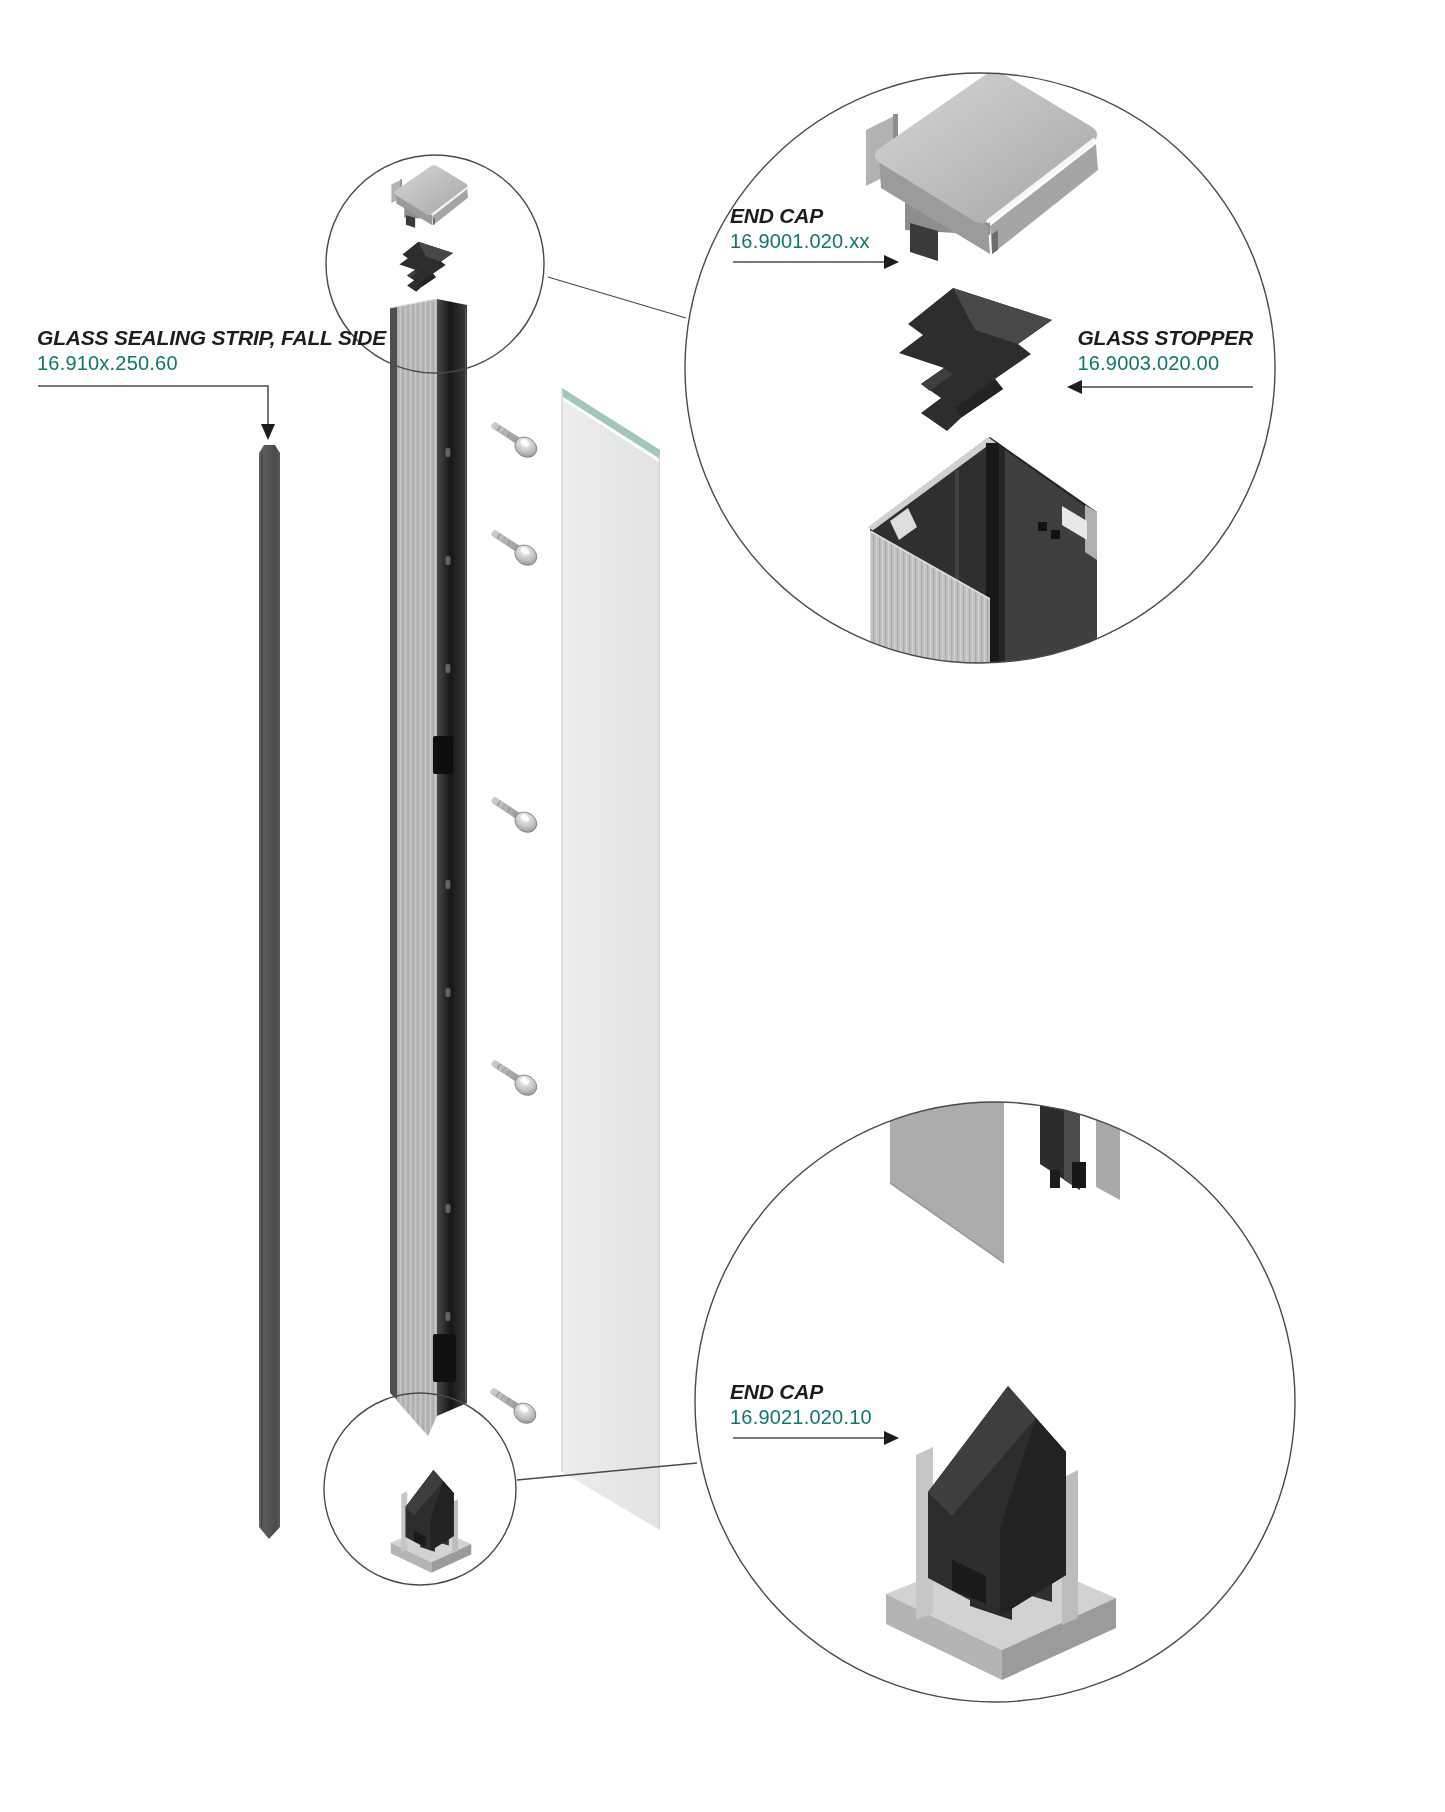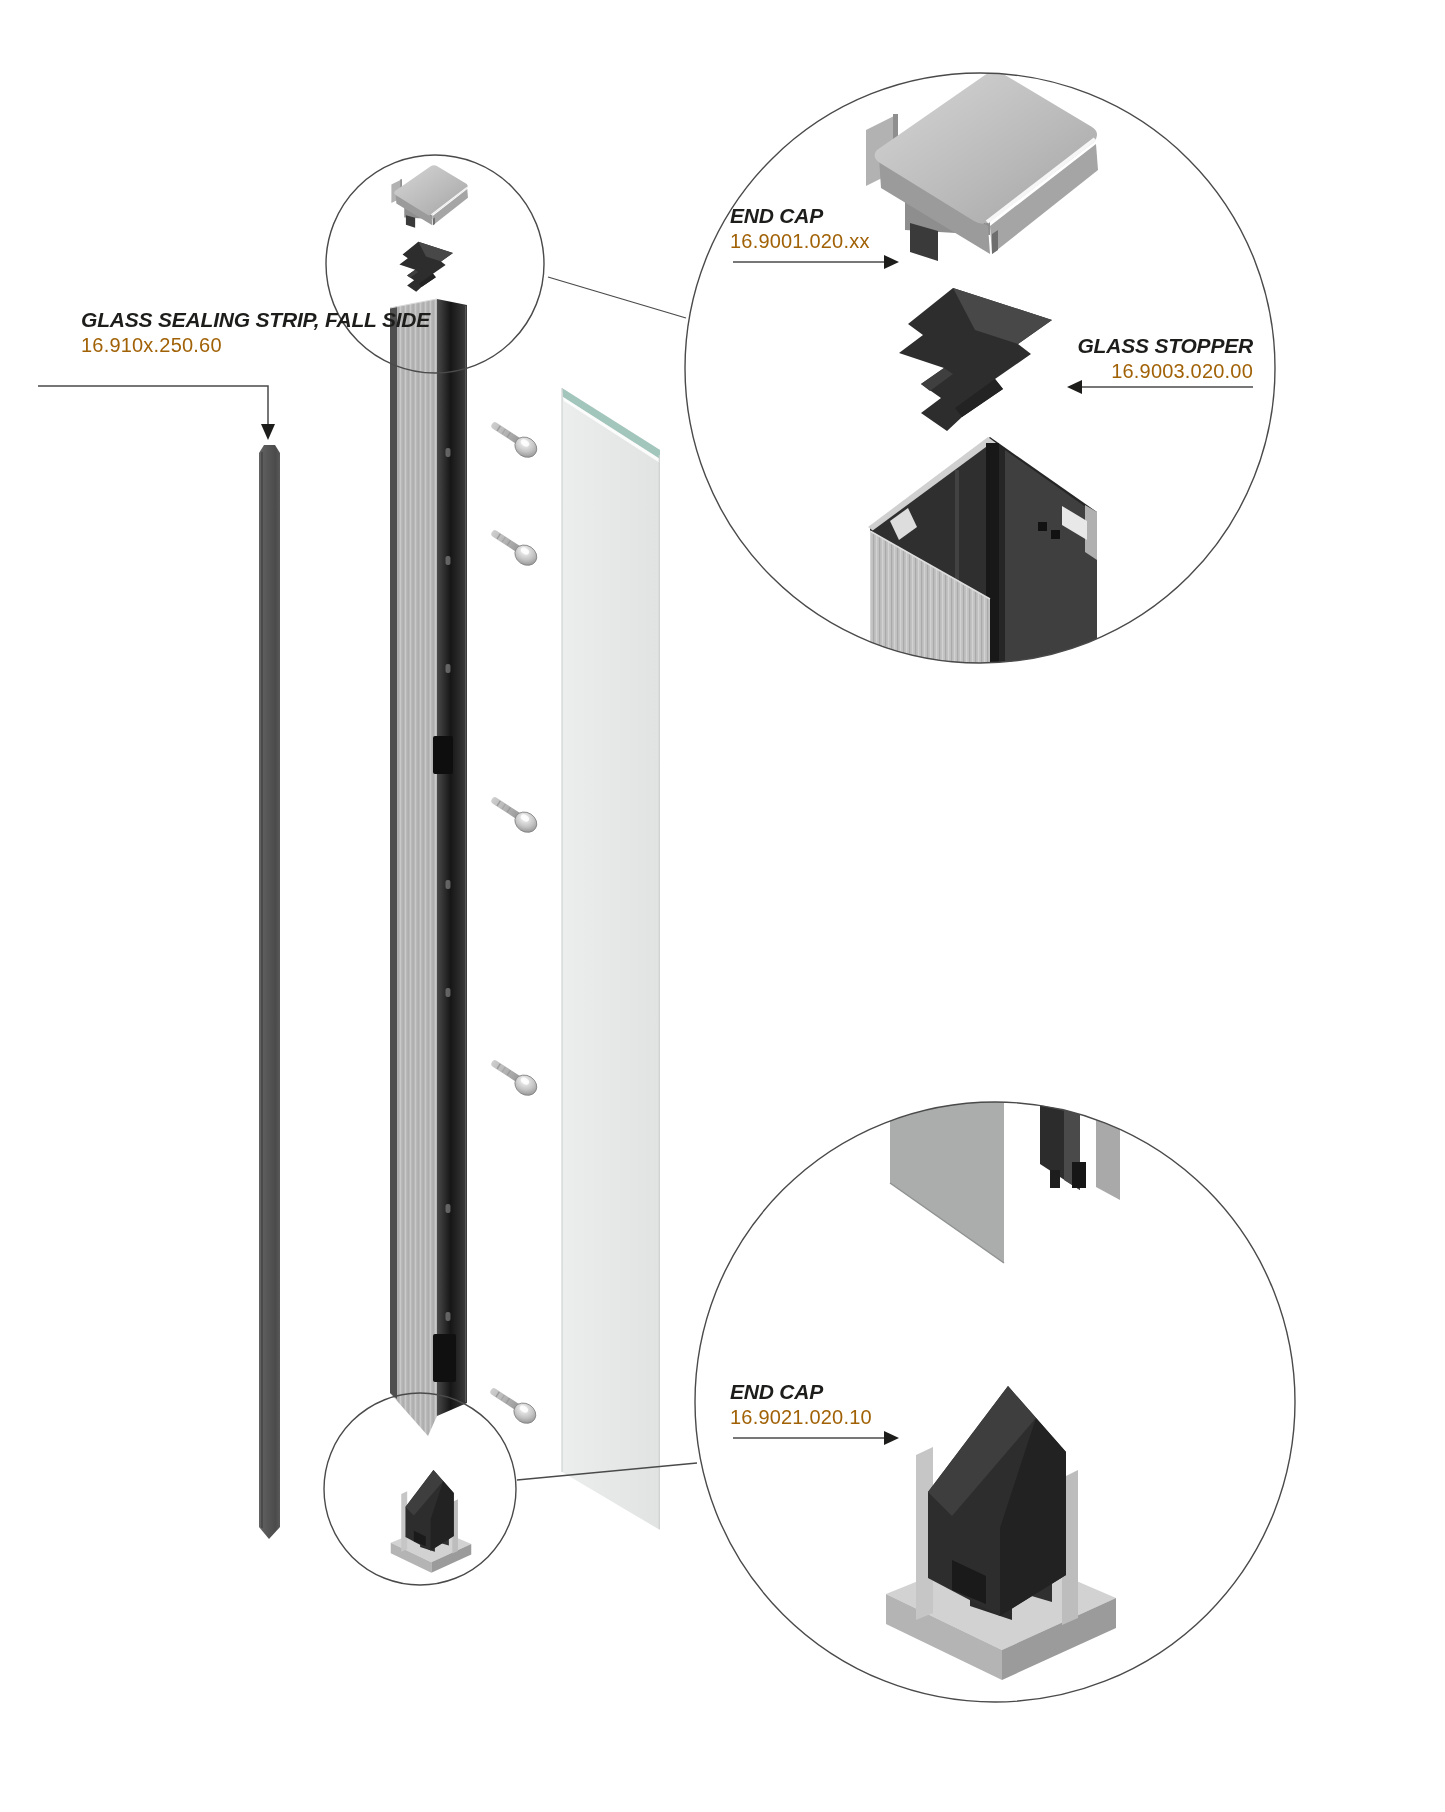--- a/index.html
+++ b/index.html
@@ -1,22 +1,22 @@
 <!DOCTYPE html>
 <html><head>
 <meta charset="utf-8">
 <style>
   html,body{margin:0;padding:0;background:#ffffff;}
   #canvas{position:relative;width:1445px;height:1812px;background:#ffffff;overflow:hidden;
           font-family:"Liberation Sans", sans-serif;}
   #art{position:absolute;left:0;top:0;z-index:1;}
   .callout{position:absolute;z-index:2;white-space:nowrap;}
   .callout .title{display:block;font-weight:700;font-size:21px;letter-spacing:-0.2px;color:#1d1d1b;line-height:24px;font-style:italic;}
-  .callout .pn{display:block;font-weight:400;font-size:20px;letter-spacing:0.2px;color:#a16207;line-height:24px;margin-top:1px;}
-  .callout.right{text-align:right;margin-top:8px;}
+  .callout .pn{display:block;font-weight:400;font-size:20px;letter-spacing:0.2px;color:#0f766e;line-height:24px;margin-top:1px;}
+  .callout.right{text-align:left;}
 </style>
 </head>
 <body>
 
 <div id="canvas">
 
 <svg id="art" width="1445" height="1812" viewBox="0 0 1445 1812">
   <defs>
     <linearGradient id="stripGrad" x1="0" y1="0" x2="1" y2="0">
       <stop offset="0" stop-color="#636363"></stop>
@@ -200,21 +200,21 @@
       <rect x="1050" y="1170" width="10" height="18" fill="#1d1d1d"></rect>
     </g>
     <use href="#bottomAsm"></use>
   </g>
   <circle cx="995" cy="1402" r="300" fill="none" stroke="#4a4a4a" stroke-width="1.4"></circle>
 
   <line x1="733" y1="1438" x2="884" y2="1438" stroke="#4a4a4a" stroke-width="1.5"></line>
   <polygon points="884,1431 884,1445 899,1438" fill="#1d1d1b"></polygon>
 </svg>
 
-<div class="callout" style="left:37px;top:308px;margin-left:44px;">
+<div class="callout" style="left:37px;top:326px;">
   <span class="title">GLASS SEALING STRIP, FALL SIDE</span>
   <span class="pn">16.910x.250.60</span>
 </div>
 
 <div class="callout" style="left:730px;top:204px;">
   <span class="title">END CAP</span>
   <span class="pn">16.9001.020.xx</span>
 </div>
 
 <div class="callout right" style="right:192px;top:326px;">

